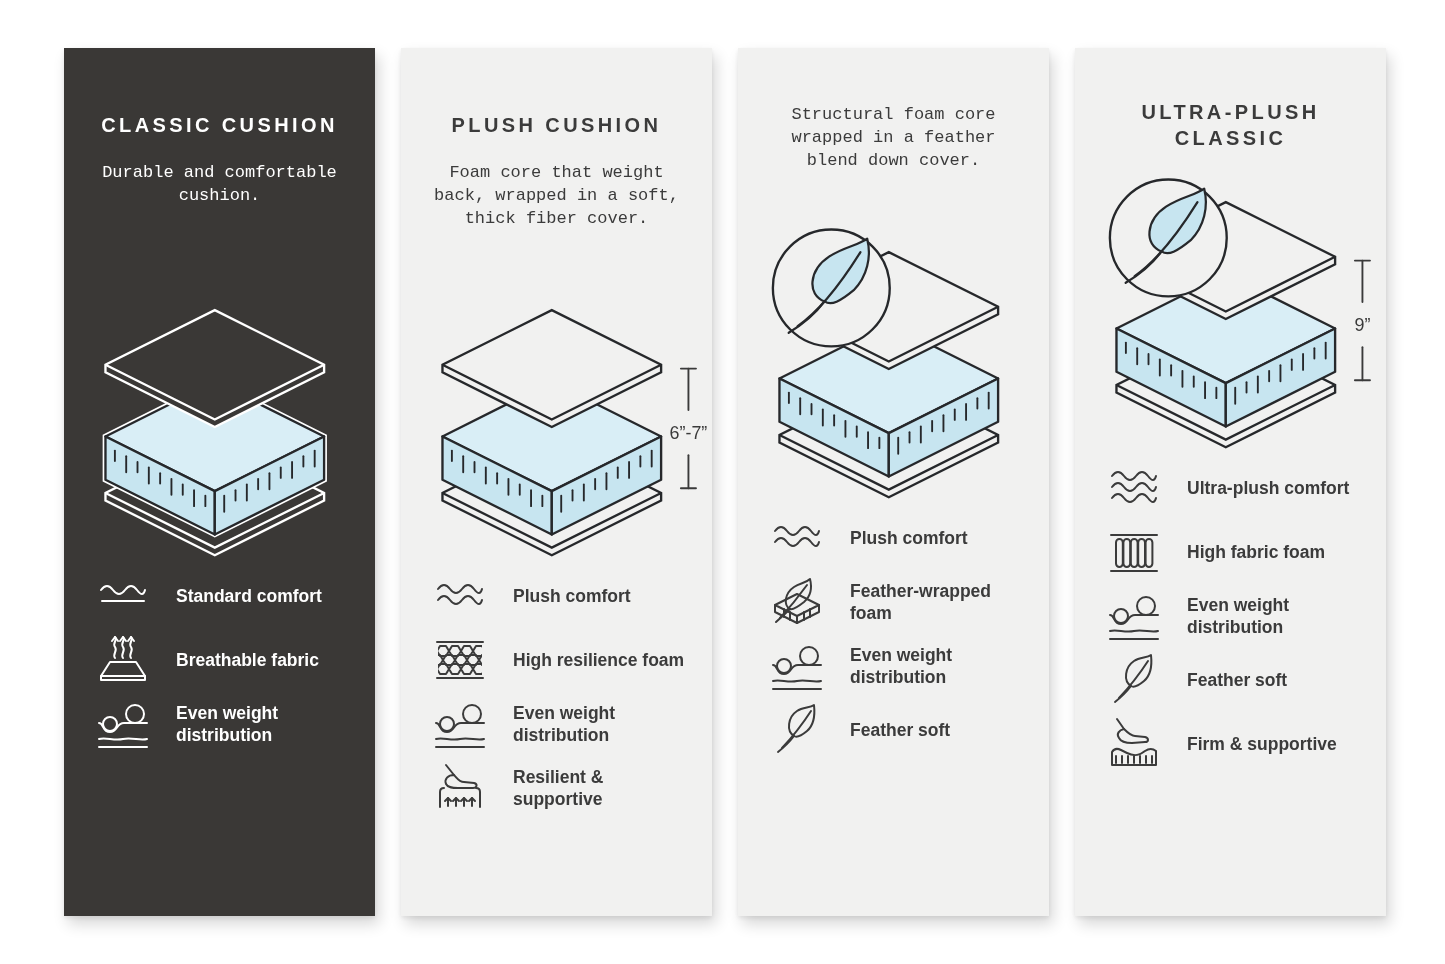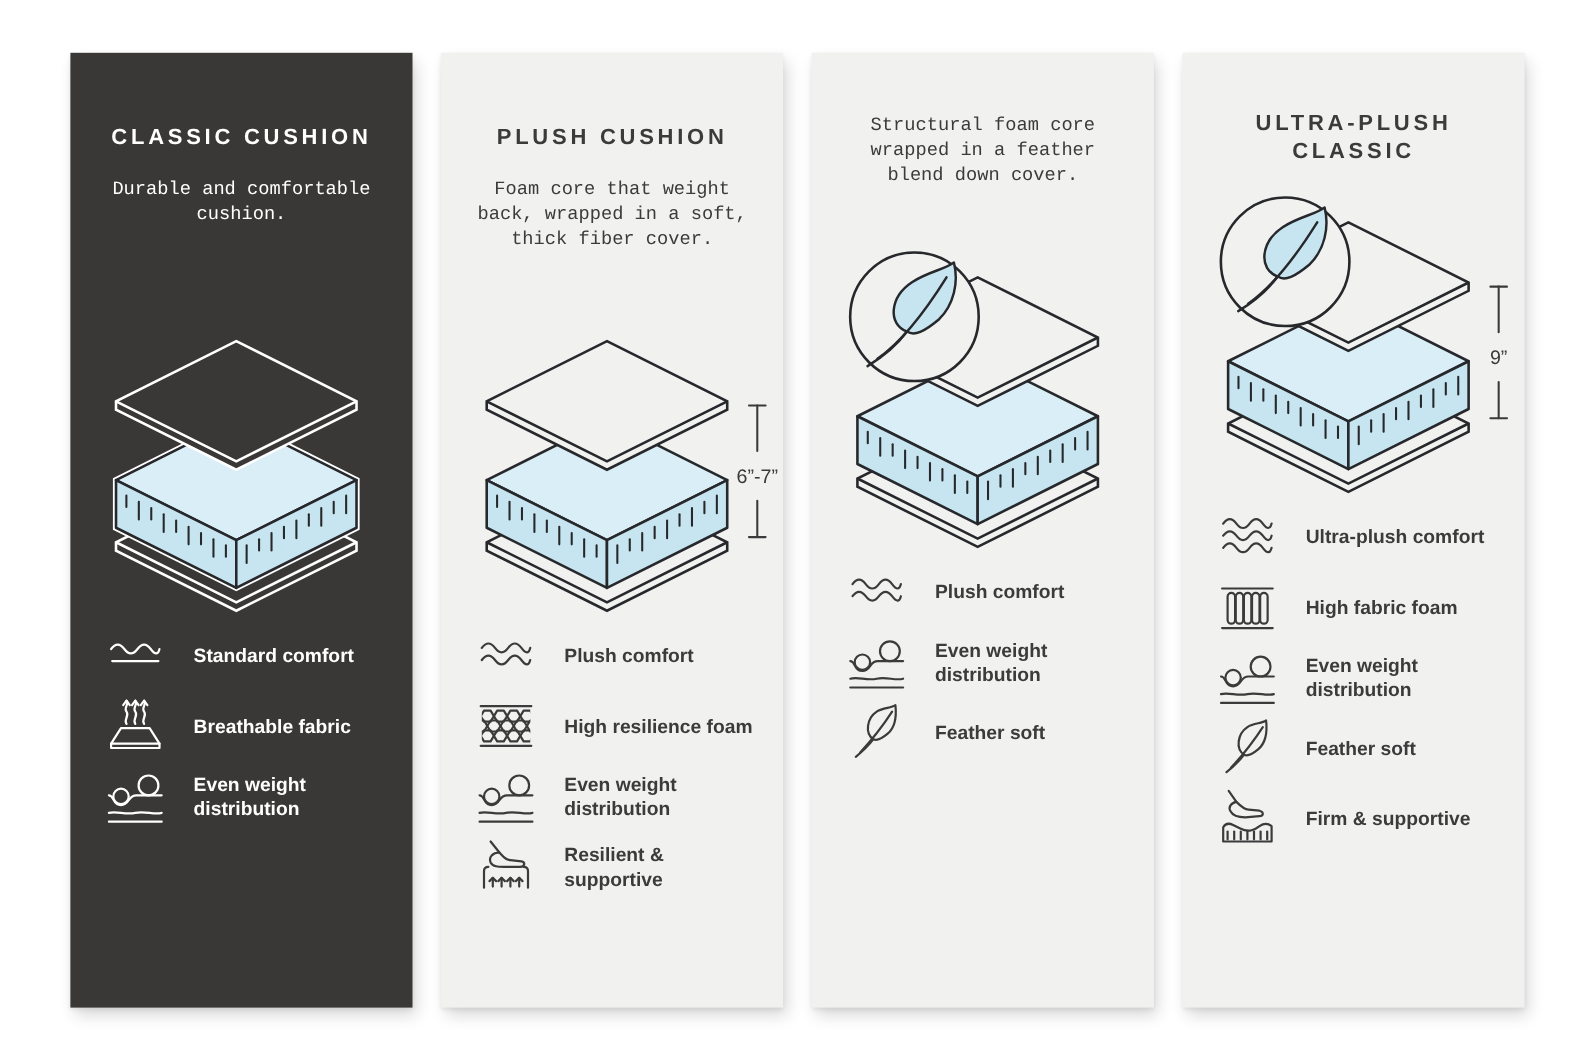--- a/index.html
+++ b/index.html
@@ -288,20 +288,37 @@
             <svg viewBox="0 0 54 54" fill="none" stroke="currentColor" stroke-width="2" stroke-linecap="round" stroke-linejoin="round" xmlns="http://www.w3.org/2000/svg">
               <path d="M5 20 q6 -8 12 0 t12 0 t12 0 t8 0"></path>
               <path d="M5 31 q6 -8 12 0 t12 0 t12 0 t8 0"></path>
             </svg>
           </span>
           <span class="feature-label">Plush comfort</span>
         </div>
         <div class="feature">
           <span class="feature-icon">
             <svg viewBox="0 0 54 54" fill="none" stroke="currentColor" stroke-width="2" stroke-linecap="round" stroke-linejoin="round" xmlns="http://www.w3.org/2000/svg">
+              <path d="M27 19 L49 30 L27 41 L5 30 Z"></path>
+              <path d="M5 30 V37 L27 48 V41"></path>
+              <path d="M49 30 V37 L27 48 V41"></path>
+              <path d="M14 34 v8"></path>
+              <path d="M20 37 v8"></path>
+              <path d="M34 37 v8"></path>
+              <path d="M40 34 v8"></path>
+              <path d="M6 47 Q14 40 20 34"></path>
+              <path d="M20 34 C13 30 15 18 24 12 C30 8 36 8 40 4 C42 12 41 21 34 27 C29 31 23 35 20 34 Z"></path>
+              <path d="M10 43 Q24 28 37 10"></path>
+            </svg>
+          </span>
+          <span class="feature-label">Feather-wrapped foam</span>
+        </div>
+        <div class="feature">
+          <span class="feature-icon">
+            <svg viewBox="0 0 54 54" fill="none" stroke="currentColor" stroke-width="2" stroke-linecap="round" stroke-linejoin="round" xmlns="http://www.w3.org/2000/svg">
               <path d="M3 26 C8 26 6 35 14 35 C22 35 20 26 28 26 H51"></path>
               <circle cx="14" cy="27" r="7"></circle>
               <circle cx="39" cy="17" r="9"></circle>
               <path d="M3 42 C10 40 18 44 27 42 C36 40 44 44 51 42"></path>
               <path d="M3 50 H51"></path>
             </svg>
           </span>
           <span class="feature-label">Even weight distribution</span>
         </div>
         <div class="feature">

